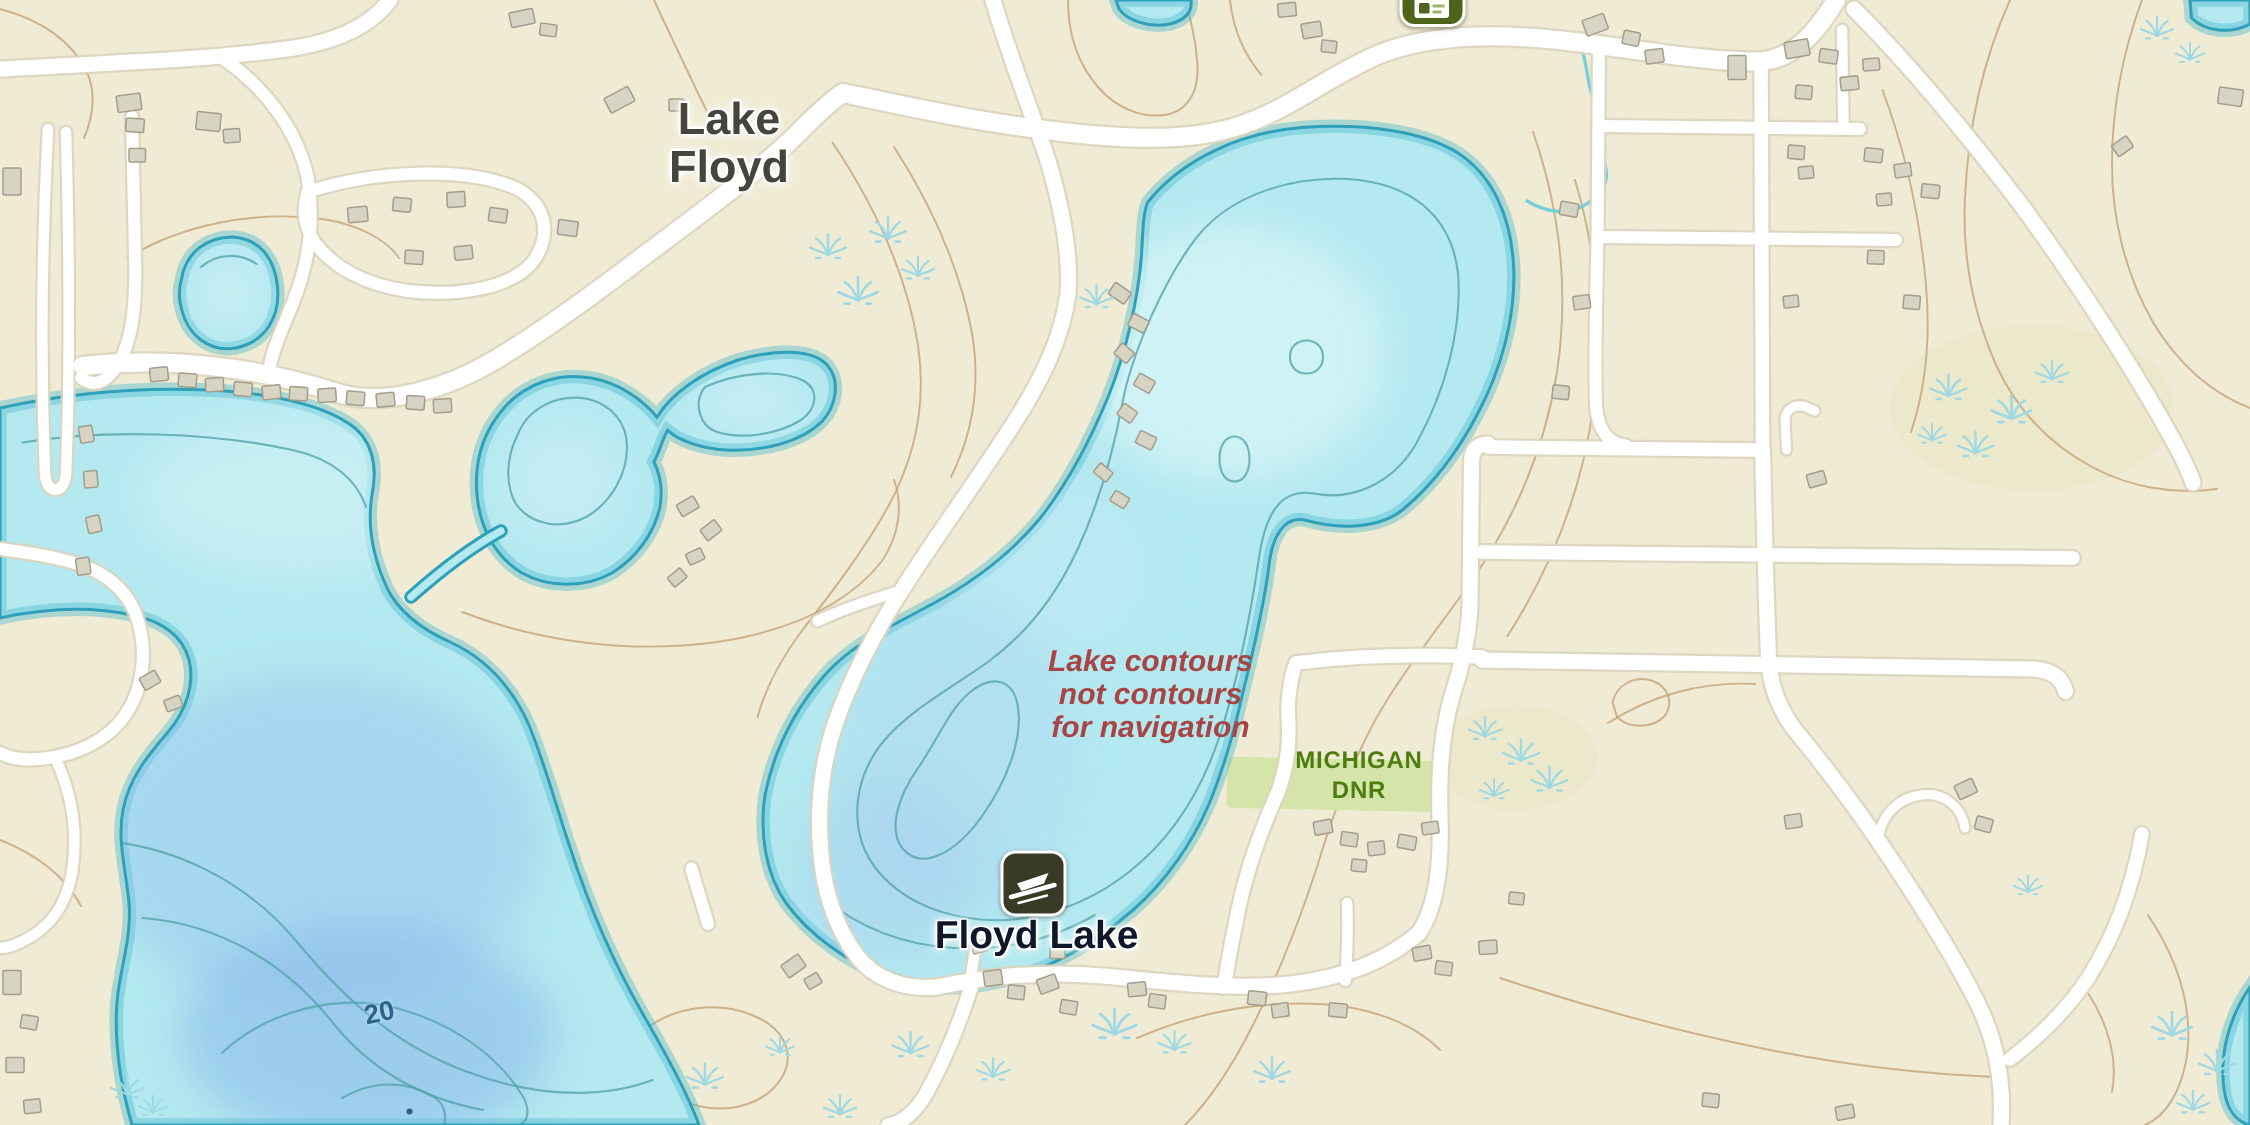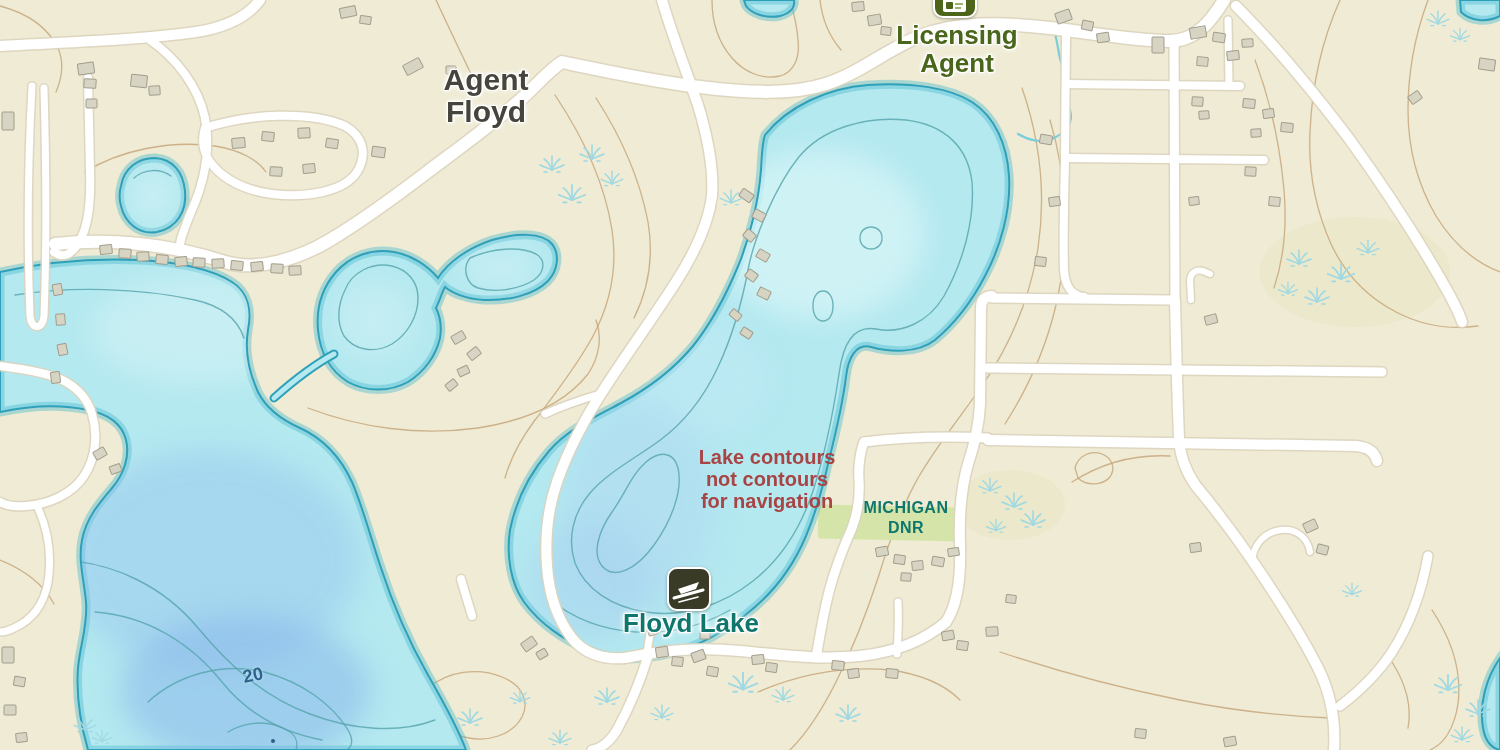--- a/index.html
+++ b/index.html
@@ -4,23 +4,23 @@
 <style>
   html,body{margin:0;padding:0;background:#EFEBD4;}
   .map{position:relative;width:1500px;height:750px;overflow:hidden;background:#EFEBD4;
        font-family:"Liberation Sans",sans-serif;}
   svg{position:absolute;left:0;top:0;}
   .label{position:absolute;transform:translateX(-50%);text-align:center;white-space:nowrap;}
   .halo{text-shadow:-1px -1px 0 #fff,1px -1px 0 #fff,-1px 1px 0 #fff,1px 1px 0 #fff,
         0 0 3px #fff,0 0 5px #fff,0 0 7px #fff;}
   .lake-name{font-size:30px;font-weight:bold;color:#45453D;line-height:32px;}
   .poi-name{font-size:26px;font-weight:bold;color:#4A661A;line-height:28px;}
-  .floyd-name{font-size:26px;font-weight:bold;color:#0f766e;line-height:28px;}
-  .disclaimer{font-size:20px;font-weight:600;color:#A84444;line-height:22px;margin-top:16px;}
-  .dnr-name{font-size:16px;font-weight:bold;color:#0f766e;line-height:20px;letter-spacing:.5px;}
+  .floyd-name{font-size:26px;font-weight:bold;color:#0f172a;line-height:28px;}
+  .disclaimer{font-size:20px;font-style:italic;font-weight:600;color:#A84444;line-height:22px;}
+  .dnr-name{font-size:16px;font-weight:bold;color:#4d7c0f;line-height:20px;letter-spacing:.5px;}
   .depth-label{font-size:18px;font-weight:bold;color:#2F618C;
        transform:translateX(-50%) rotate(-12deg);text-shadow:0 0 3px #BFE9F0;}
   .poi{position:absolute;width:44px;height:44px;border-radius:10px;border:2.5px solid #fff;
        box-sizing:border-box;box-shadow:0 1px 3px rgba(40,40,20,.4);}
   .poi.licensing{background:#4C651B;}
   .poi.boat{background:#393B27;}
   .license-card{position:absolute;left:8px;top:23px;width:23px;height:13px;background:#fff;
        border-radius:2px;}
   .license-card .chip{position:absolute;left:3px;top:3px;width:7px;height:7px;background:#4C651B;
        border-radius:1px;}
@@ -375,28 +375,24 @@
 
   <div class="poi boat" style="left:667px;top:567px;">
     <svg width="39" height="39" viewBox="0 0 39 39">
       <path d="M 9,20 L 30,13 L 27,20 L 12,25 Z" fill="#fff"></path>
       <path d="M 5,29 L 34,21" stroke="#fff" stroke-width="3" stroke-linecap="round" fill="none"></path>
       <path d="M 10,33 L 29,28" stroke="#fff" stroke-width="1.6" stroke-linecap="round" fill="none"></path>
     </svg>
   </div>
 
   <div class="label lake-name halo" style="left:486px;top:64px;">
-    <div>Agent</div>
+    <div>Lake</div>
     <div>Floyd</div>
   </div>
 
-  <div class="label poi-name halo" style="left:957px;top:21px;">
-    <div>Licensing</div>
-    <div>Agent</div>
-  </div>
 
   <div class="label disclaimer" style="left:767px;top:430px;">
     <div>Lake contours</div>
     <div>not contours</div>
     <div>for navigation</div>
   </div>
 
   <div class="label dnr-name" style="left:906px;top:498px;">
     <div>MICHIGAN</div>
     <div>DNR</div>

